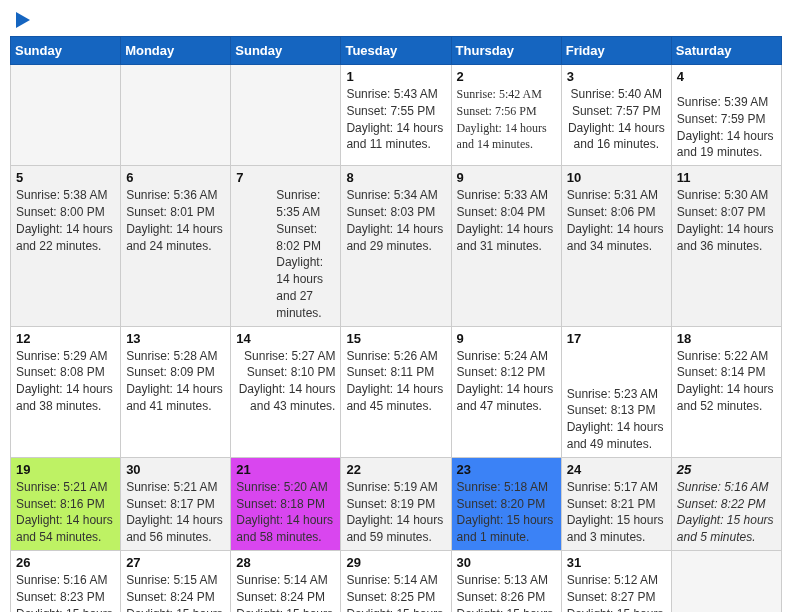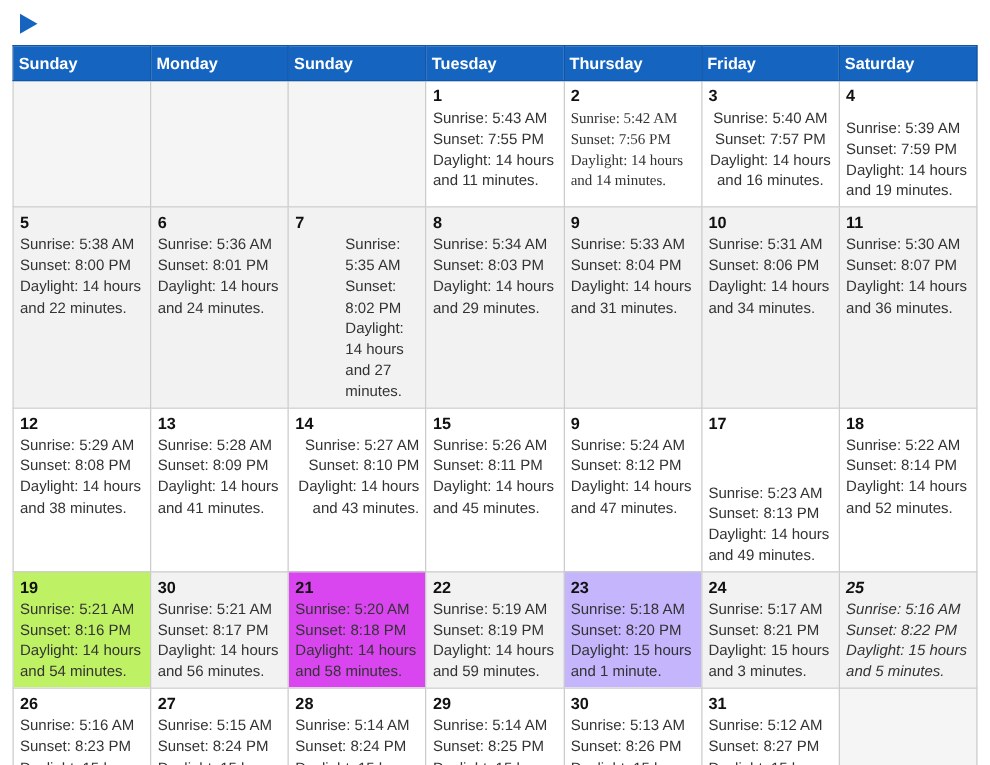--- a/index.html
+++ b/index.html
@@ -282,21 +282,21 @@
 Daylight: 14 hours
 and 58 minutes.</div>
         </td>
         <td style="background: rgb(242, 242, 242);">
           <div class="day-number">22</div>
           <div class="day-info" style="white-space: pre-line;">Sunrise: 5:19 AM
 Sunset: 8:19 PM
 Daylight: 14 hours
 and 59 minutes.</div>
         </td>
-        <td style="background: #c4b5fd;">
+        <td style="background: #3b82f6;">
           <div class="day-number">23</div>
           <div class="day-info" style="white-space: pre-line;">Sunrise: 5:18 AM
 Sunset: 8:20 PM
 Daylight: 15 hours
 and 1 minute.</div>
         </td>
         <td style="background: rgb(242, 242, 242);">
           <div class="day-number">24</div>
           <div class="day-info" style="white-space: pre-line;">Sunrise: 5:17 AM
 Sunset: 8:21 PM

